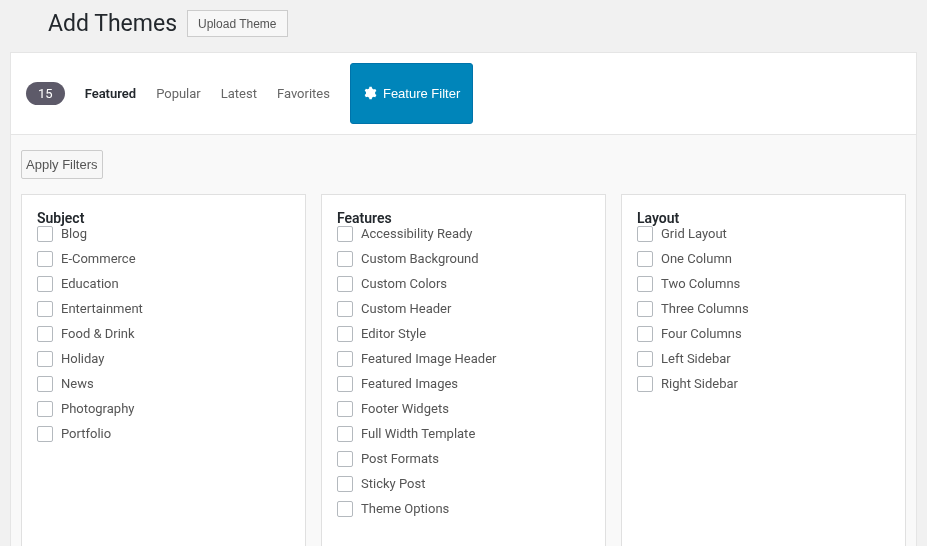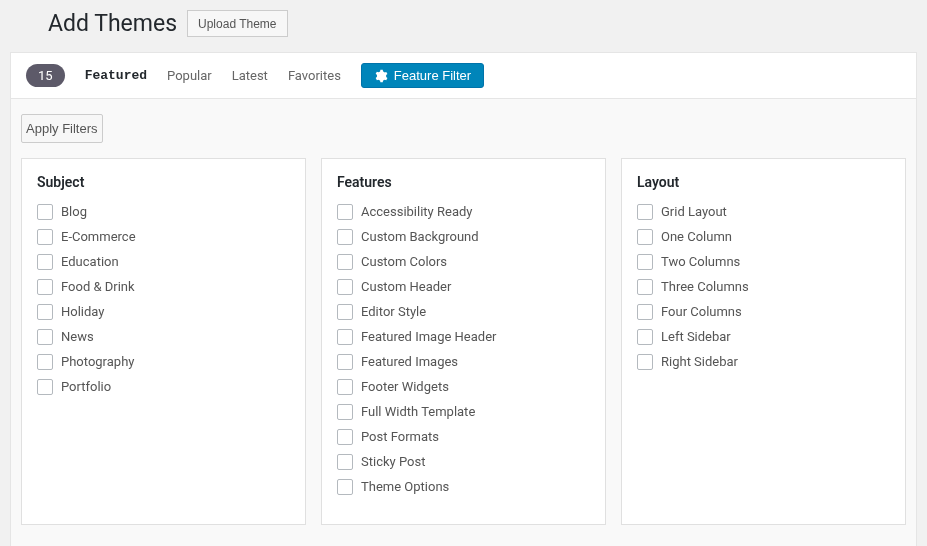--- a/index.html
+++ b/index.html
@@ -47,31 +47,31 @@
       padding: 4px 12px;
       font-size: 13px;
       min-width: 30px;
       text-align: center;
     }
     .tab {
       color: #666;
       font-size: 13px;
       cursor: pointer;
     }
-    .tab.active { color: #23282d; font-weight: 600; font-family: Liberation Mono, monospace; }
+    .tab.active { color: #23282d; font-weight: 600; }
     .feature-filter-btn {
       background: #0085ba;
       color: #fff;
       border: 1px solid #0073aa;
-      padding: 4px 12px;
+      padding: 22px 12px;
       font-size: 13px;
       border-radius: 3px;
       cursor: pointer;
       display: inline-flex;
-      align-items: center;
+      align-items: flex-start;
       gap: 6px;
     }
     .gear-icon {
       width: 14px;
       height: 14px;
       display: inline-block;
     }
     .filters-area {
       margin: 0 10px;
       padding: 15px 10px;
@@ -96,21 +96,20 @@
     .col {
       background: #fff;
       border: 1px solid #e0e0e0;
       padding: 15px 15px 20px 15px;
       flex: 1;
     }
     .col h3 {
       font-size: 14px;
       font-weight: 600;
       color: #23282d;
-      margin-bottom: 14px;
     }
     .check-row {
       display: flex;
       align-items: flex-start;
       gap: 8px;
       margin-bottom: 9px;
       font-size: 13px;
       color: #555;
       cursor: pointer;
     }
@@ -162,20 +161,24 @@
           <label class="check-row">
             <input type="checkbox" style="">
             <span>E-Commerce</span>
           </label>
           <label class="check-row">
             <input type="checkbox" style="">
             <span>Education</span>
           </label>
           <label class="check-row">
             <input type="checkbox" style="">
+            <span>Entertainment</span>
+          </label>
+          <label class="check-row">
+            <input type="checkbox" style="">
             <span>Food &amp; Drink</span>
           </label>
           <label class="check-row">
             <input type="checkbox" style="">
             <span>Holiday</span>
           </label>
           <label class="check-row">
             <input type="checkbox" style="">
             <span>News</span>
           </label>

